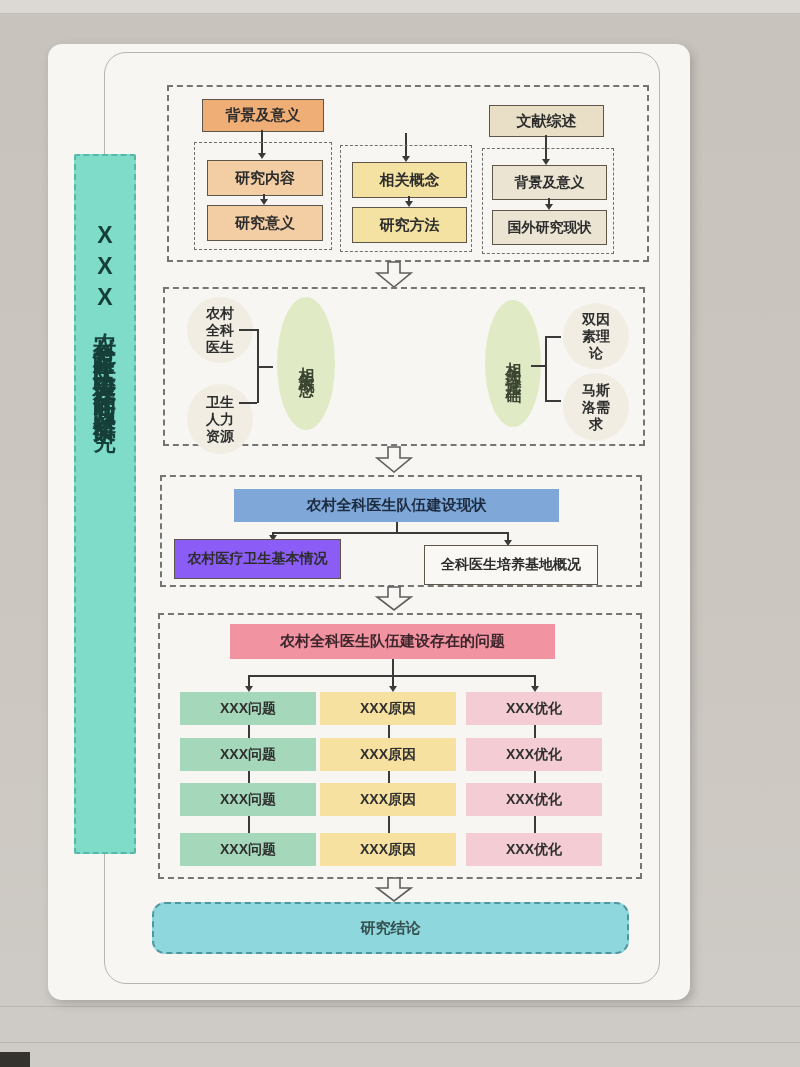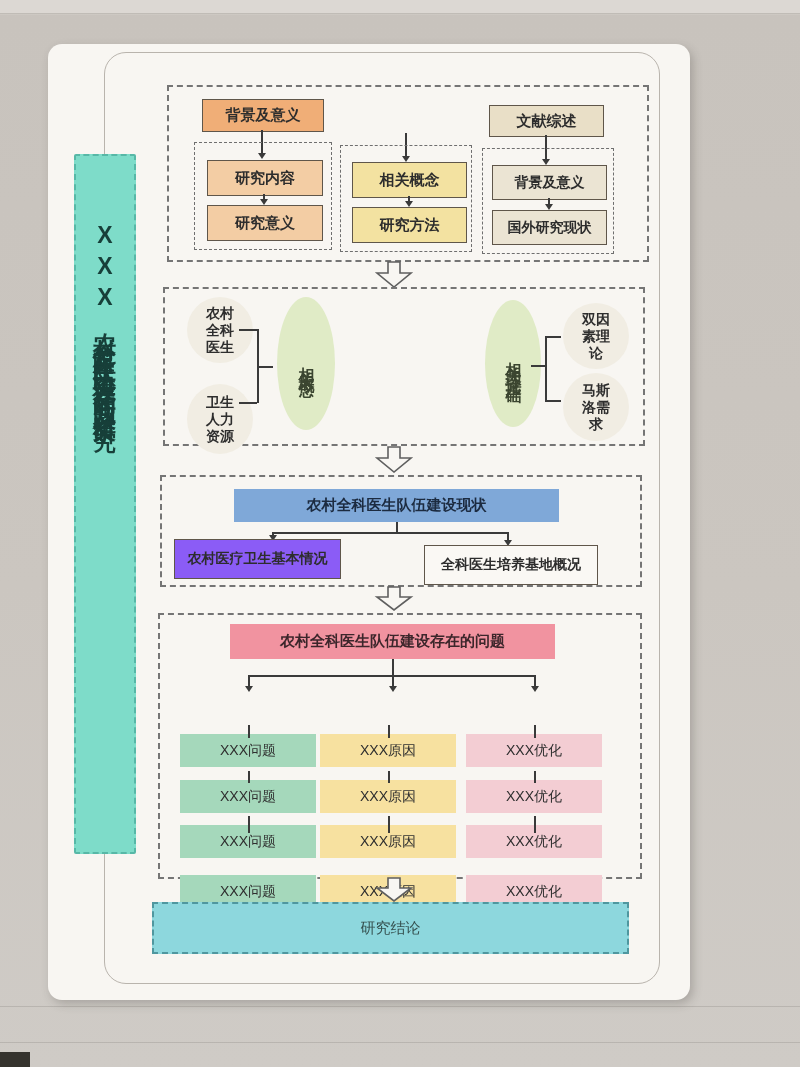--- a/index.html
+++ b/index.html
@@ -28,21 +28,21 @@
     font-size:23px;font-weight:600;color:#173f39;letter-spacing:5px;
     padding-top:66px;line-height:58px;}
   
   .dashed-frame{position:absolute;border:2px dashed #757575;background:transparent;}
   .sub-dashed{position:absolute;border:1.5px dashed #6f6f6f;}
   
   .nbox{position:absolute;display:flex;align-items:center;justify-content:center;
     border:1px solid #5f564a;color:#2d2d2d;font-size:15px;font-weight:600;
     text-align:center;line-height:1.1;}
   .flatbox{position:absolute;display:flex;align-items:center;justify-content:center;
-    color:#2f2f2f;font-size:14px;font-weight:400;text-align:center;margin-top:42px;}
+    color:#2f2f2f;font-size:14px;font-weight:700;text-align:center;}
   
   .vline{position:absolute;width:1.5px;background:#3a3a3a;}
   .hline{position:absolute;height:1.5px;background:#3a3a3a;}
   .sarrow{position:absolute;width:1.5px;background:#3a3a3a;}
   .sarrow::after{content:"";position:absolute;bottom:-5px;left:-3.2px;
     border-left:4px solid transparent;border-right:4px solid transparent;
     border-top:6px solid #3a3a3a;}
   
   .pale-oval{position:absolute;border-radius:50%;background:#f1ede3;
     display:flex;align-items:center;justify-content:center;}
@@ -51,23 +51,23 @@
   .hub-oval{position:absolute;border-radius:50%;background:#e0ebc6;
     display:flex;align-items:center;justify-content:center;}
   .hub-text{writing-mode:vertical-rl;text-orientation:upright;
     font-size:16px;font-weight:600;color:#3b4530;letter-spacing:5px;}
   .center-rect{position:absolute;background:#acd884;display:flex;align-items:center;
     justify-content:center;font-size:16px;font-weight:700;color:#33402a;}
   .bar{position:absolute;display:flex;align-items:center;justify-content:center;
     font-size:15px;font-weight:700;}
   .block-arrow{position:absolute;width:40px;}
   .conclusion{position:absolute;left:104px;top:858px;width:473px;height:48px;
-    background:#8dd7dd;border:2px dashed #4f979f;border-radius:0;
+    background:#8dd7dd;border:2px dashed #4f979f;border-radius:13px;
     display:flex;align-items:center;justify-content:center;
-    font-size:15px;font-weight:400;color:#35504f;}
+    font-size:15px;font-weight:700;color:#35504f;}
 </style>
 </head>
 <body>
 
 <div class="stage">
   <div class="edge-line" style="top:13px"></div>
   <div class="edge-line" style="top:1006px"></div>
   <div class="edge-line" style="top:1042px"></div>
   <div class="corner-dark"></div>
 

